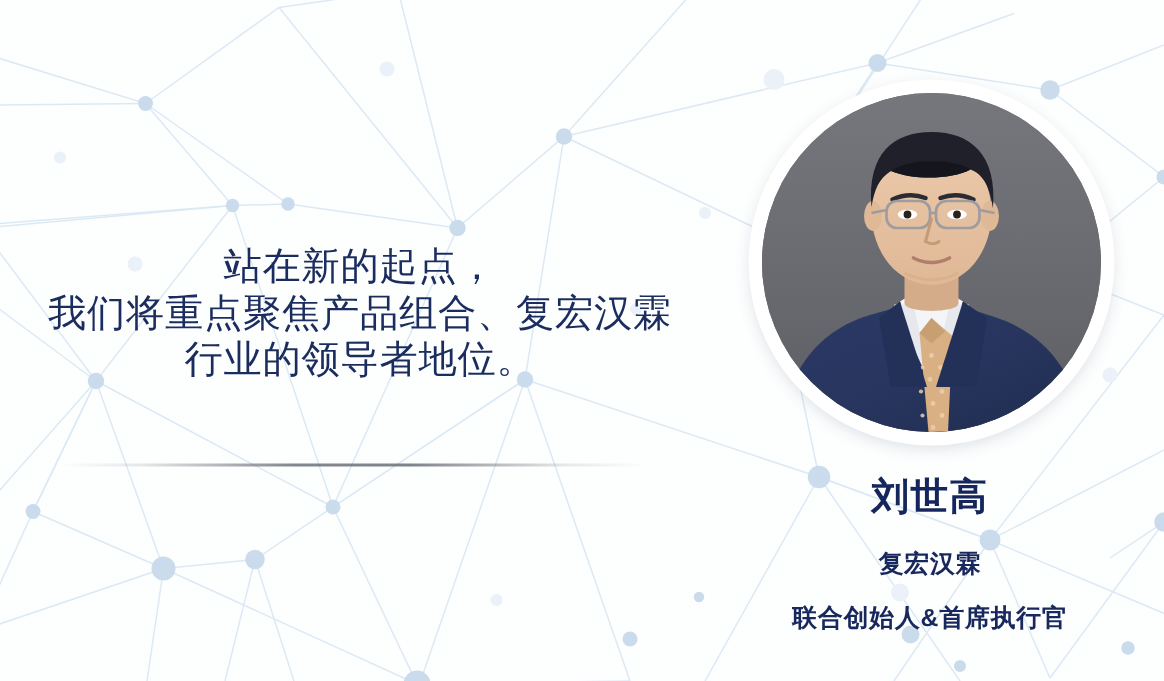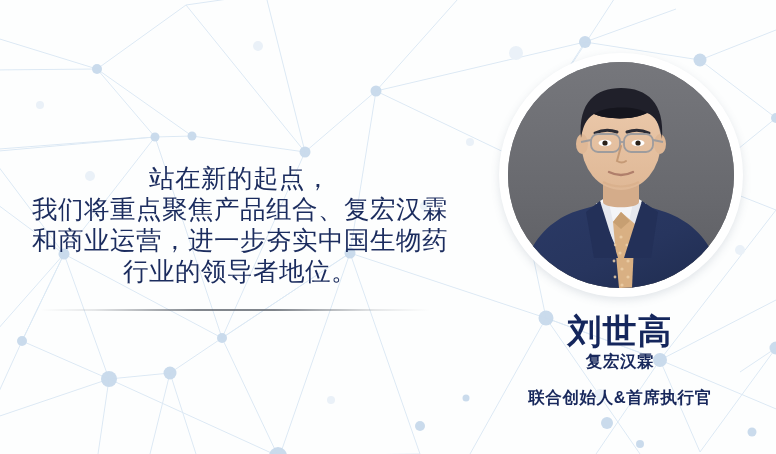--- a/index.html
+++ b/index.html
@@ -101,32 +101,32 @@
   #person-info {
     position: absolute;
     left: 470px;
     top: 314px;
     width: 300px;
     z-index: 3;
     text-align: center;
   }
   #person-name {
     color: #14265c;
-    font-size: 34px;
+    font-size: 25px;
     font-weight: bold;
     line-height: 34px;
     letter-spacing: 1px;
   }
   .person-sub {
     color: #18285c;
     font-size: 16.5px;
     font-weight: bold;
     line-height: 24px;
     letter-spacing: 0.6px;
-    margin-top: 1px;
+    margin-top: 16px;
   }
   .person-sub.second { margin-top: 12px; }
 </style>
 </head>
 <body>
 
 <div id="stage">
 
   <svg id="bg-network" viewBox="0 0 776 454" preserveAspectRatio="none" aria-hidden="true">
     <g stroke="#dbe8f4" stroke-width="1" fill="none" opacity="0.95">
@@ -220,21 +220,20 @@
       <circle cx="740" cy="250" r="5"></circle>
       <circle cx="40" cy="105" r="4"></circle>
     </g>
   </svg>
 
   <div id="divider"></div>
 
   <div id="quote-block">
     <div class="quote-line">站在新的起点，</div>
     <div class="quote-line">我们将重点聚焦产品组合、复宏汉霖</div>
-    <div class="quote-line">和商业运营，进一步夯实中国生物药</div>
     <div class="quote-line">行业的领导者地位。</div>
   </div>
 
   <div id="portrait-wrap">
     <div id="portrait-ring"></div>
     <div id="portrait-photo">
       <svg id="photo-svg" viewBox="0 0 226 226" aria-hidden="true">
         <defs>
           <linearGradient id="bgGrad" x1="0" y1="0" x2="0" y2="1">
             <stop offset="0%" stop-color="#76777c"></stop>

